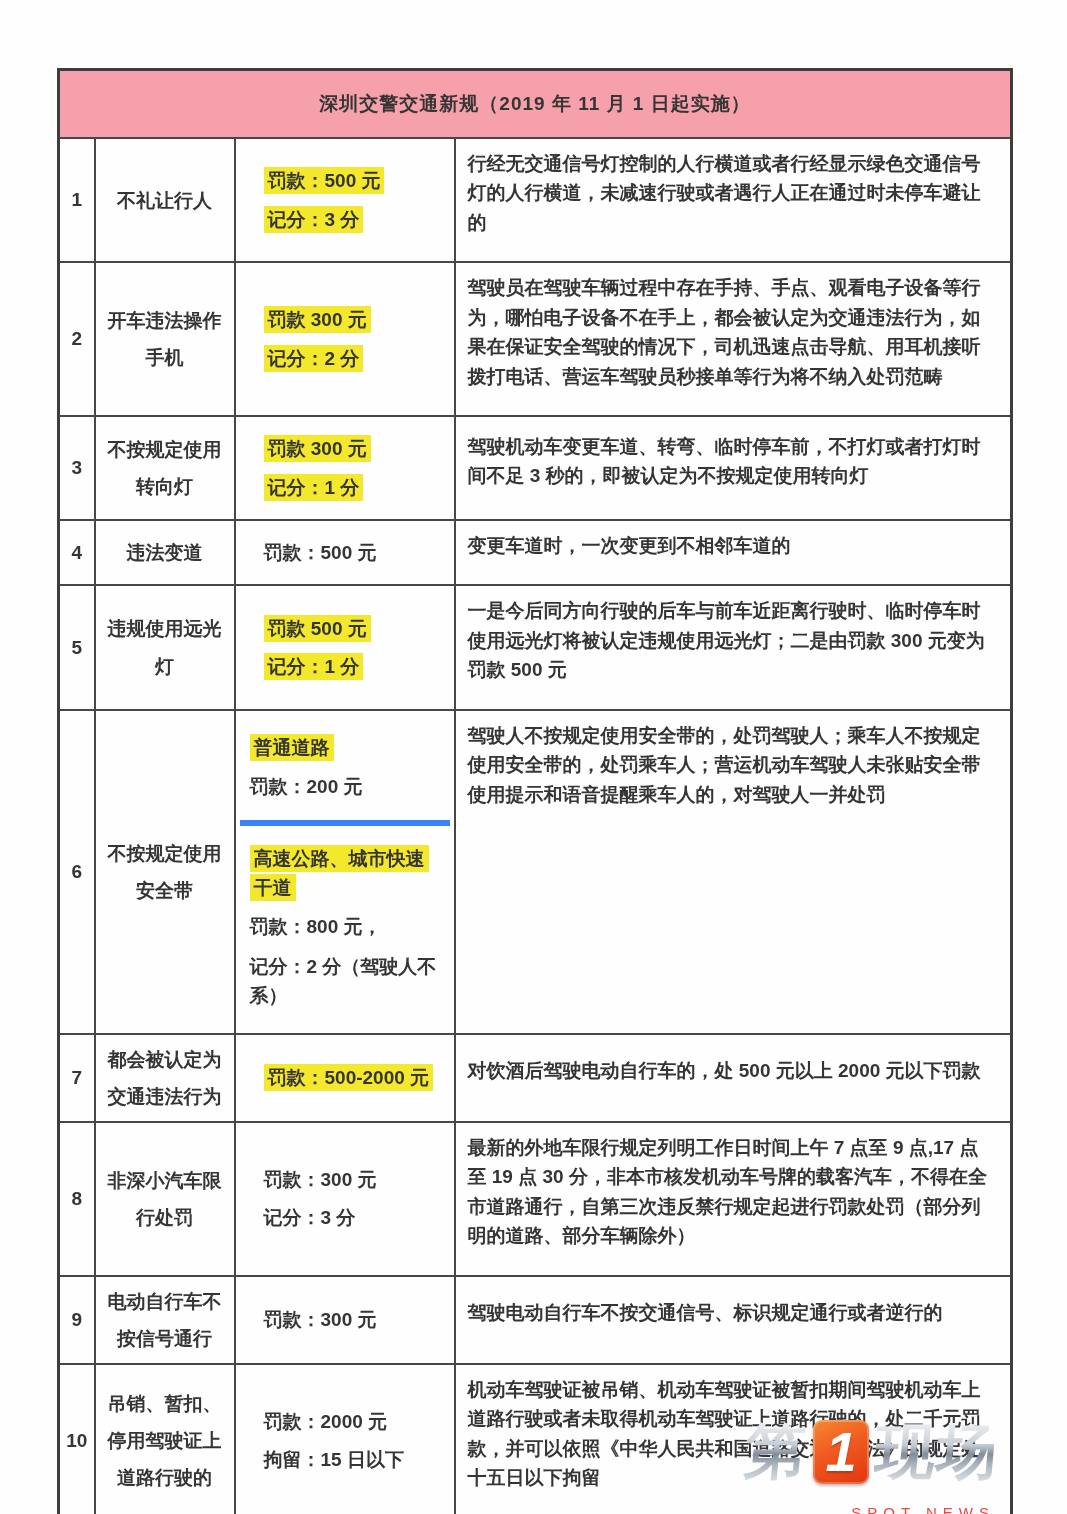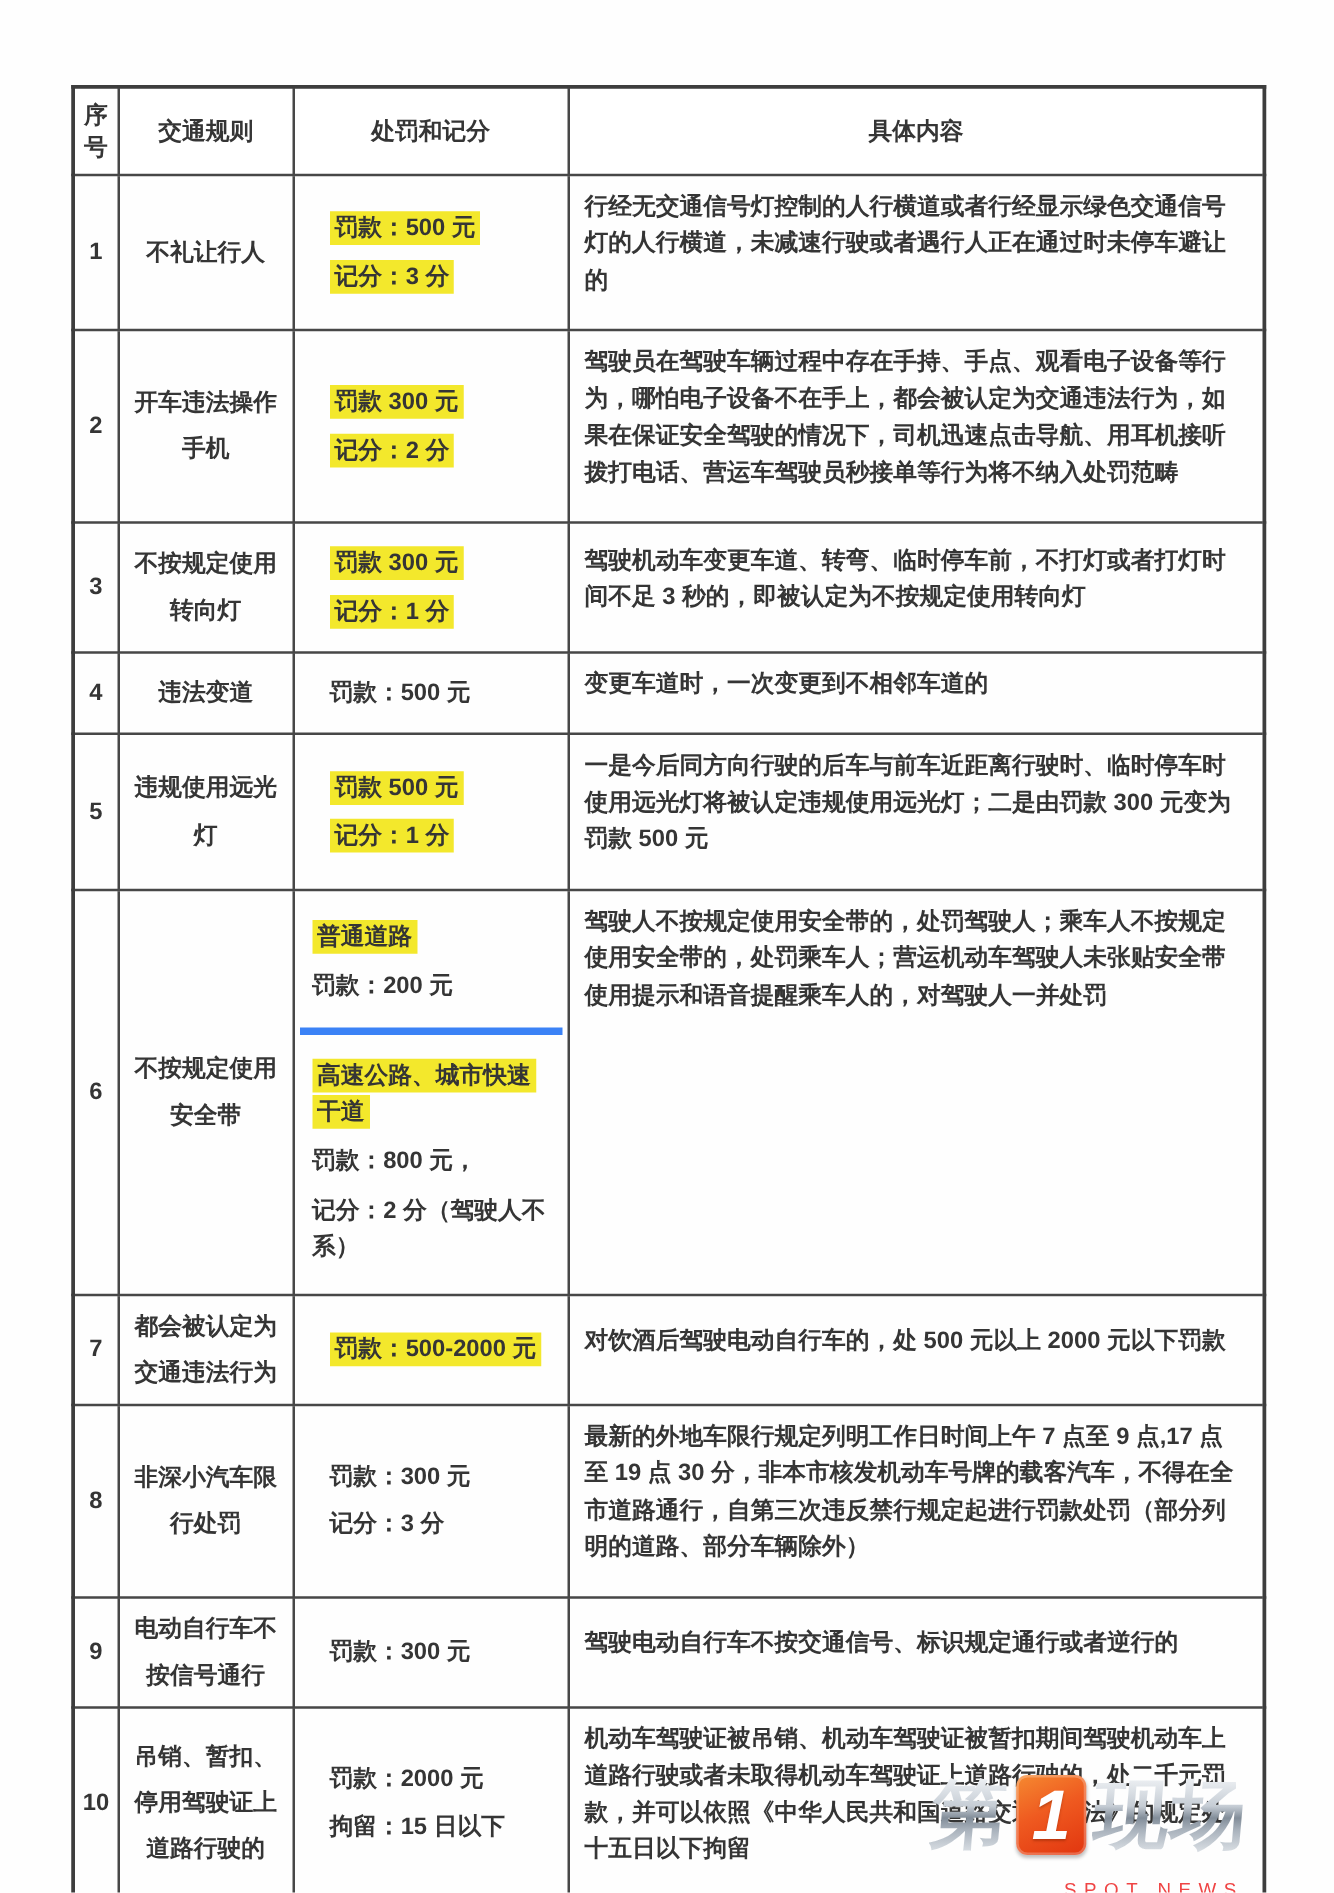--- a/index.html
+++ b/index.html
@@ -151,24 +151,21 @@
   <div class="table-wrap">
     <table class="rules">
       <colgroup>
         <col style="width:36px">
         <col style="width:140px">
         <col style="width:220px">
         <col style="width:557px">
       </colgroup>
       <thead>
         <tr>
-          <th>序号</th>
-          <th>交通规则</th>
-          <th>处罚和记分</th>
-          <th>具体内容</th>
+          <td class="title-cell" colspan="4">深圳交警交通新规（2019 年 11 月 1 日起实施）</td>
         </tr>
       </thead>
       <tbody>
           <tr class="row-1">
             <td class="c-no">1</td>
             <td class="c-rule">不礼让行人</td>
             <td class="c-pen">
               <div class="pen-line"><span class="hl">罚款：500 元</span></div>
               <div class="pen-line"><span class="hl">记分：3 分</span></div>
             </td>

